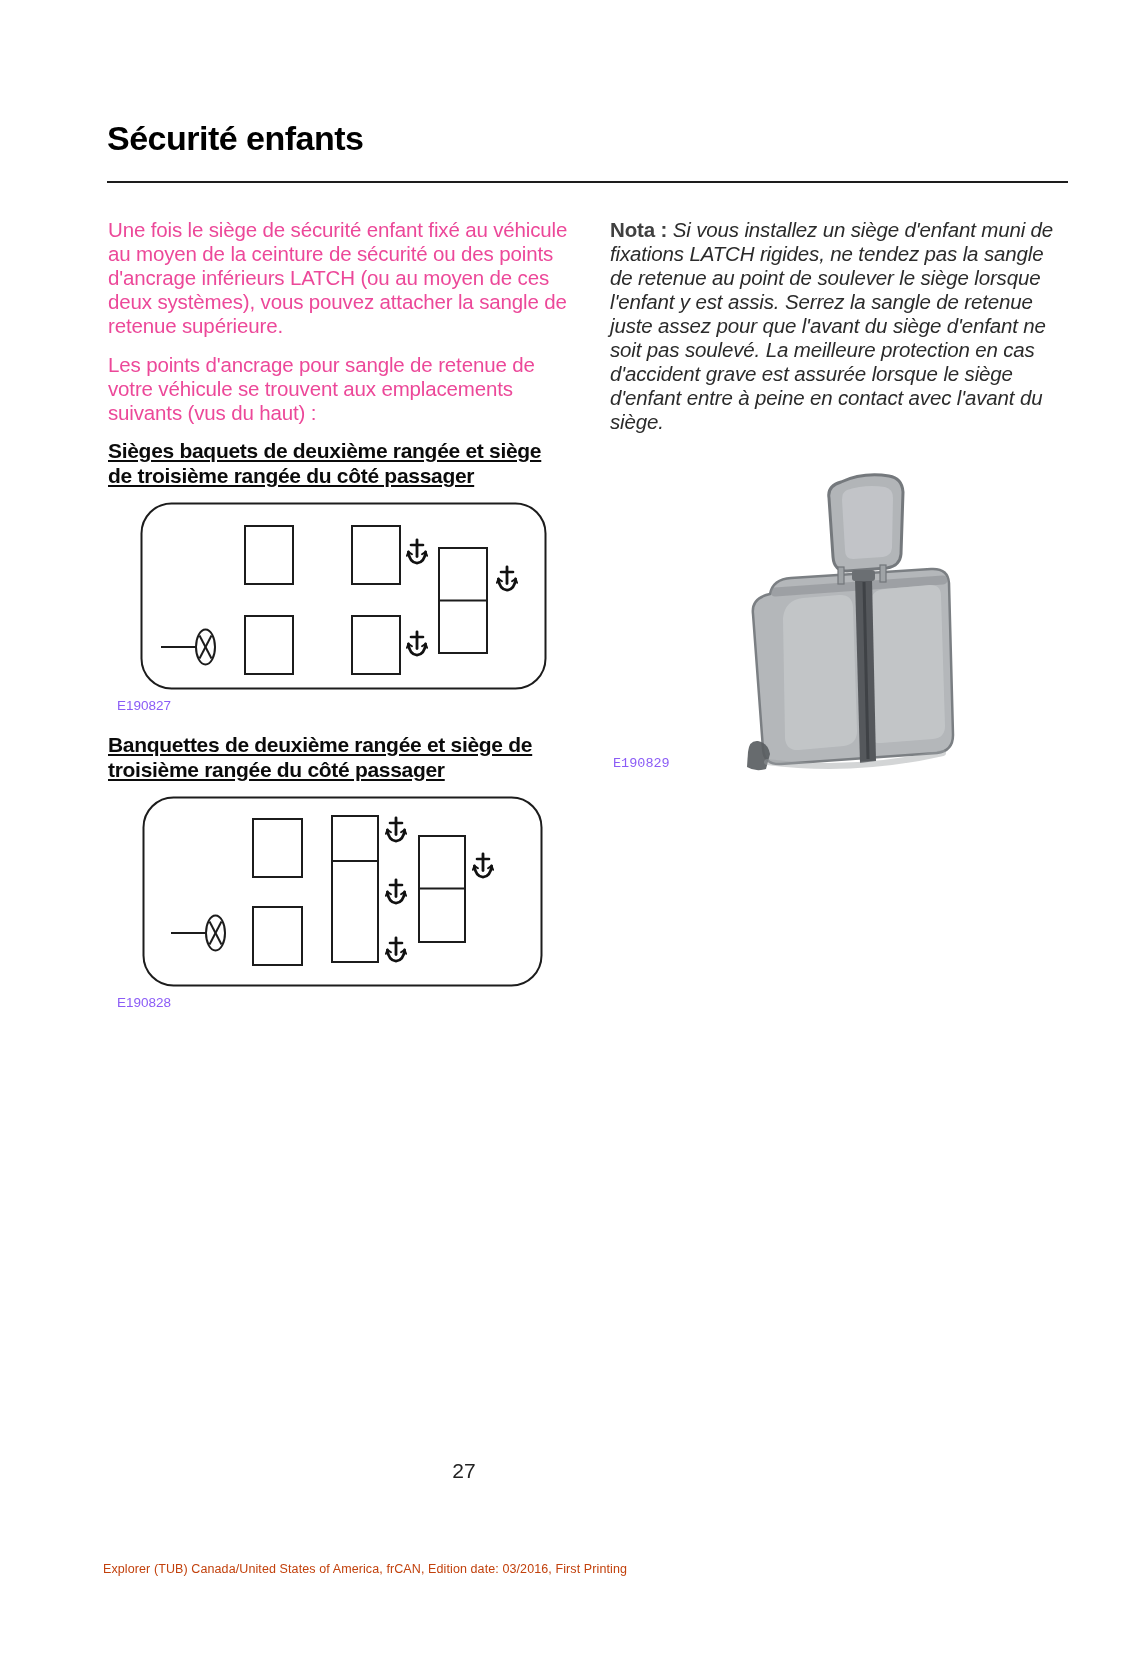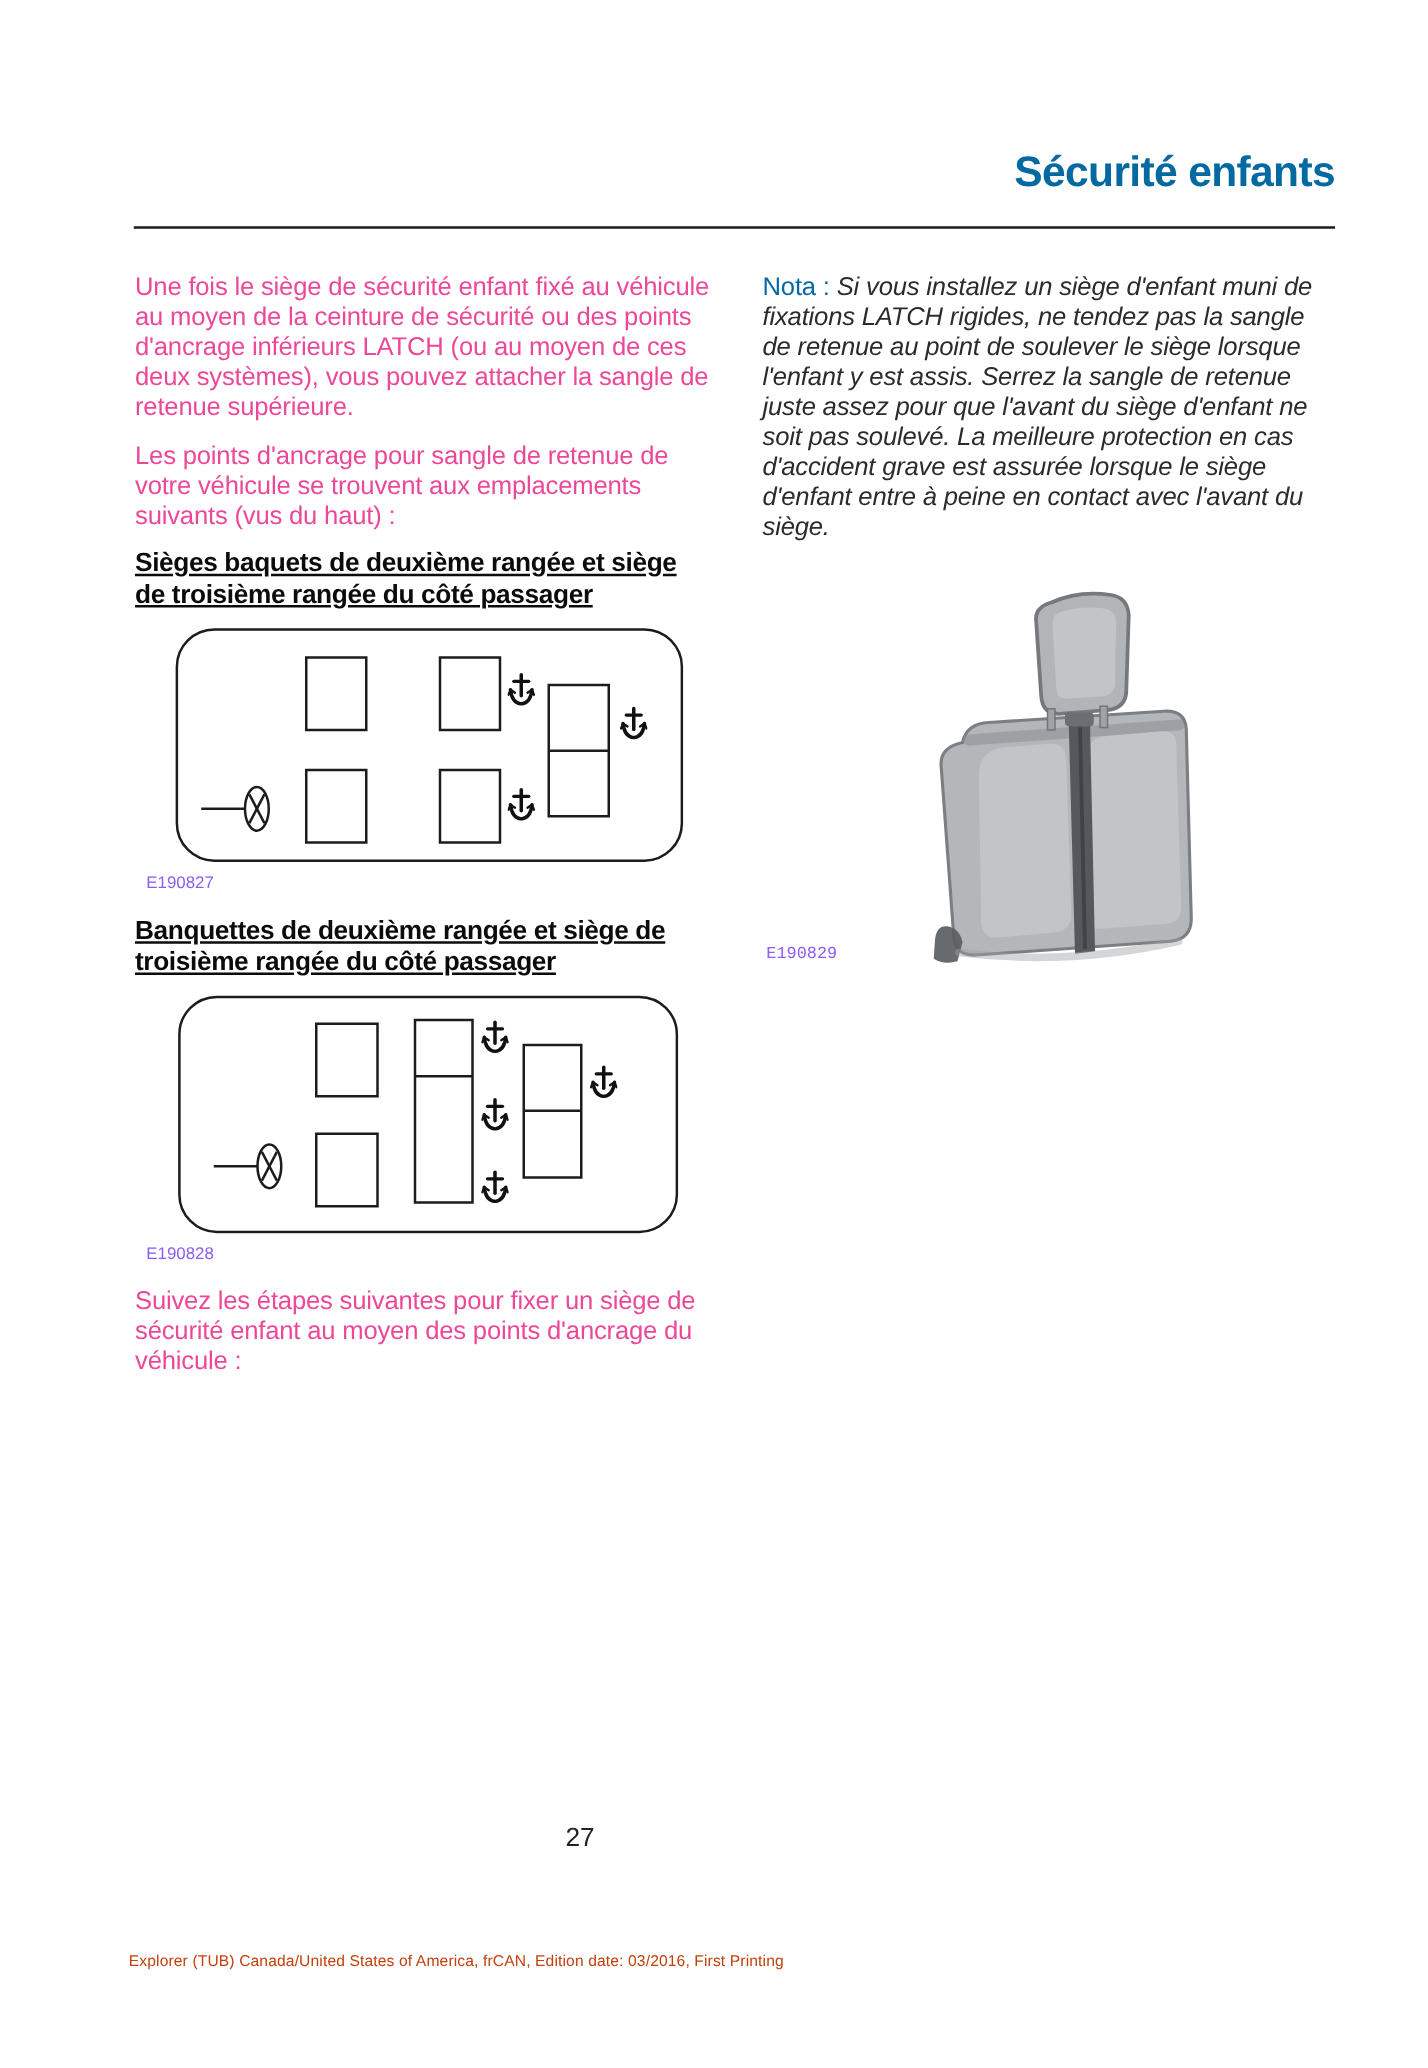--- a/index.html
+++ b/index.html
@@ -6,42 +6,42 @@
   .page{
     position:relative;
     width:1142px;height:1654px;
     background:#ffffff;
     font-family:"Liberation Sans",sans-serif;
     color:#282828;
     overflow:hidden;
   }
   .title{
     position:absolute;top:118px;left:107px;width:961px;
-    text-align:right;
+    text-align:left;
     font-size:34px;line-height:40px;font-weight:800;
-    letter-spacing:-0.5px;color:#0369a1;
+    letter-spacing:-0.5px;color:#000000;
   }
   .rule{
     position:absolute;top:181px;left:107px;width:961px;height:2px;
     background:#1d1d1d;
   }
   .col{position:absolute;top:218px;}
   .col-left{left:108px;width:462px;}
   .col-right{left:610px;width:460px;}
   .body-p{
     margin:0 0 15px 0;
     font-size:20.5px;line-height:24px;letter-spacing:-0.15px;
     color:#ec4899;
   }
   .note-p{
     margin:0;
     font-size:20.5px;line-height:24px;letter-spacing:-0.15px;
     color:#2b2b2b;font-style:italic;
   }
-  .note-label{font-style:normal;font-weight:400;color:#0369a1;}
+  .note-label{font-style:normal;font-weight:700;color:#404040;}
   .sub-heading{
     margin:12px 0 14px 0;
     font-size:21px;line-height:25px;font-weight:800;
     letter-spacing:-0.3px;color:#0b0b0b;text-decoration:underline;
   }
   .figure{margin:0 0 18px 0;}
   .fig-svg{display:block;}
   .fig1 .fig-svg{margin-left:32px;}
   .fig2 .fig-svg{margin-left:34px;}
   .fig-label{
@@ -135,21 +135,20 @@
           <use href="#sym-anchor" x="243" y="20" width="22" height="27"></use>
           <use href="#sym-anchor" x="243" y="82" width="22" height="27"></use>
           <use href="#sym-anchor" x="243" y="140" width="22" height="27"></use>
           <use href="#sym-anchor" x="330" y="56" width="22" height="27"></use>
           <use href="#sym-wheel" x="28" y="117" width="58" height="40" color="#1c1c1c"></use>
         </g>
       </svg>
       <span class="fig-label">E190828</span>
     </div>
 
-    <p class="body-p" style="margin-top:14px">Suivez les étapes suivantes pour fixer un siège de sécurité enfant au moyen des points d'ancrage du véhicule :</p>
   </div>
 
   <div class="col col-right">
     <p class="note-p"><span class="note-label">Nota :</span><span> Si vous installez un siège d'enfant muni de fixations LATCH rigides, ne tendez pas la sangle de retenue au point de soulever le siège lorsque l'enfant y est assis. Serrez la sangle de retenue juste assez pour que l'avant du siège d'enfant ne soit pas soulevé. La meilleure protection en cas d'accident grave est assurée lorsque le siège d'enfant entre à peine en contact avec l'avant du siège.</span></p>
 
     <div class="figure seat-figure">
       <svg class="fig-svg" width="320" height="330" viewBox="0 0 320 330">
 
         <path d="M75,152 Q78,137 96,136 L236,127 Q253,126 254,141 L258,293 Q258,309 242,311 L86,322 Q69,323 68,307 L58,172 Q56,156 75,152 Z" fill="#b4b7ba" stroke="#7b7f83" stroke-width="2.5"></path>
         <path d="M80,150 L248,138" stroke="#8a8e92" stroke-width="9" stroke-linecap="round" opacity="0.55" fill="none"></path>

